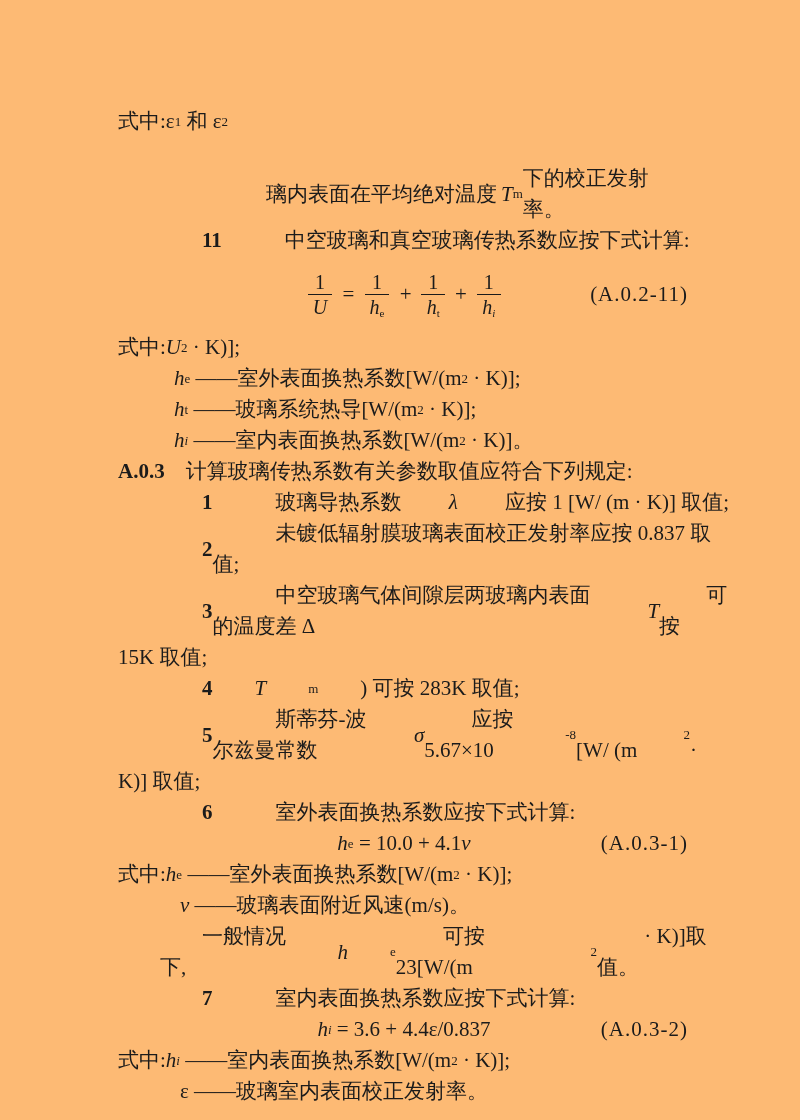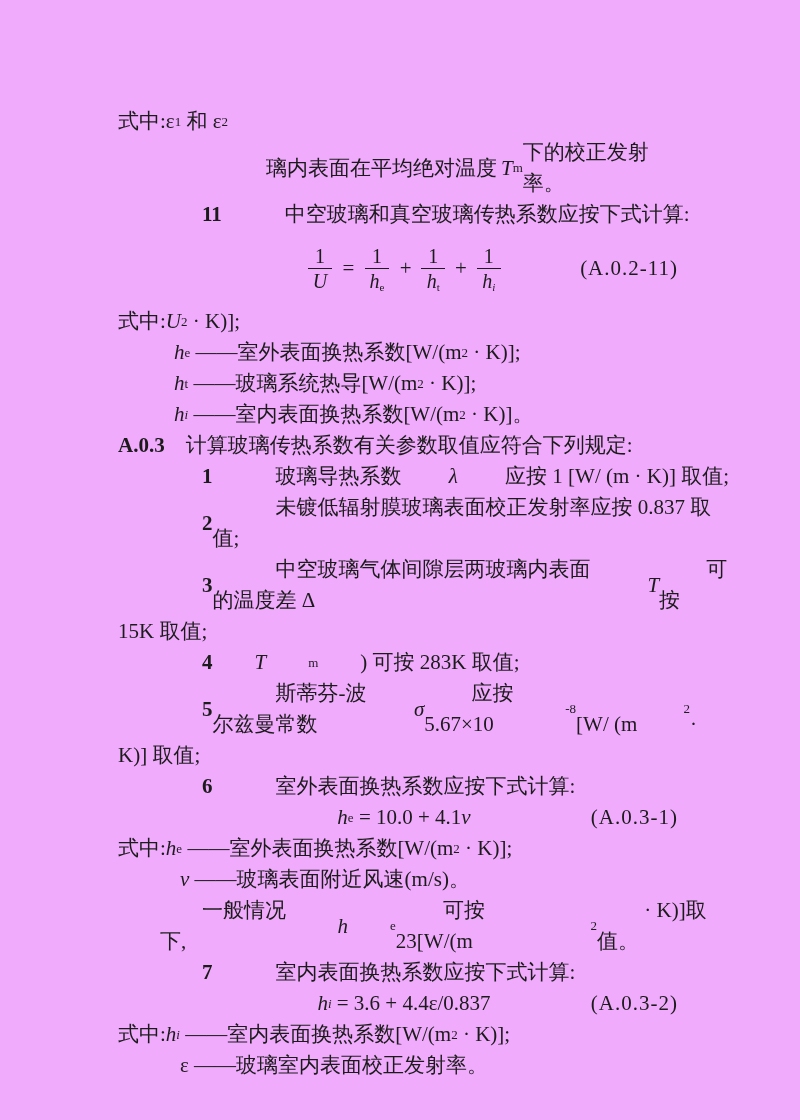--- a/index.html
+++ b/index.html
@@ -1,38 +1,38 @@
 <!DOCTYPE html>
 <html><head>
 <meta charset="utf-8">
 <style>
   html,body{margin:0;padding:0;background:#ffffff;}
   .page{
     position:relative;
     width:800px;height:1120px;
-    background:#f0abfc;
+    background:#fdba74;
     color:#1b1b1b;
     font-family:"Liberation Serif","DejaVu Serif",serif;
     font-size:21px;
     box-sizing:border-box;
     padding:106px 110px 0 118px;
     overflow:hidden;
   }
   .line{
     position:relative;
     line-height:31px;
     min-height:31px;
     white-space:pre-wrap;
   }
-  .hang{padding-left:148px;}
+  .hang{padding-left:148px;margin-top:26px;}
   .num{text-indent:42px;}
   .def{padding-left:56px;}
   .def2{padding-left:62px;}
   .eq{display:flex;align-items:center;justify-content:center;text-indent:0;}
-  .eq .eqno{position:absolute;right:12px;letter-spacing:1px;}
+  .eq .eqno{position:absolute;right:2px;letter-spacing:1px;}
   .eq.tall{height:72px;margin:2px 0;}
   .eq-body{display:inline-flex;align-items:center;}
   .frac{
     display:inline-flex;flex-direction:column;align-items:center;
     vertical-align:middle;margin:0 3px;line-height:1.1;font-size:20px;
   }
   .frac .fnum{padding:0 7px 1px;border-bottom:1.6px solid #1b1b1b;}
   .frac .fden{padding:1px 7px 0;}
   sub{font-size:13px;line-height:0;vertical-align:-4px;}
   sup{font-size:13px;line-height:0;vertical-align:7px;}

